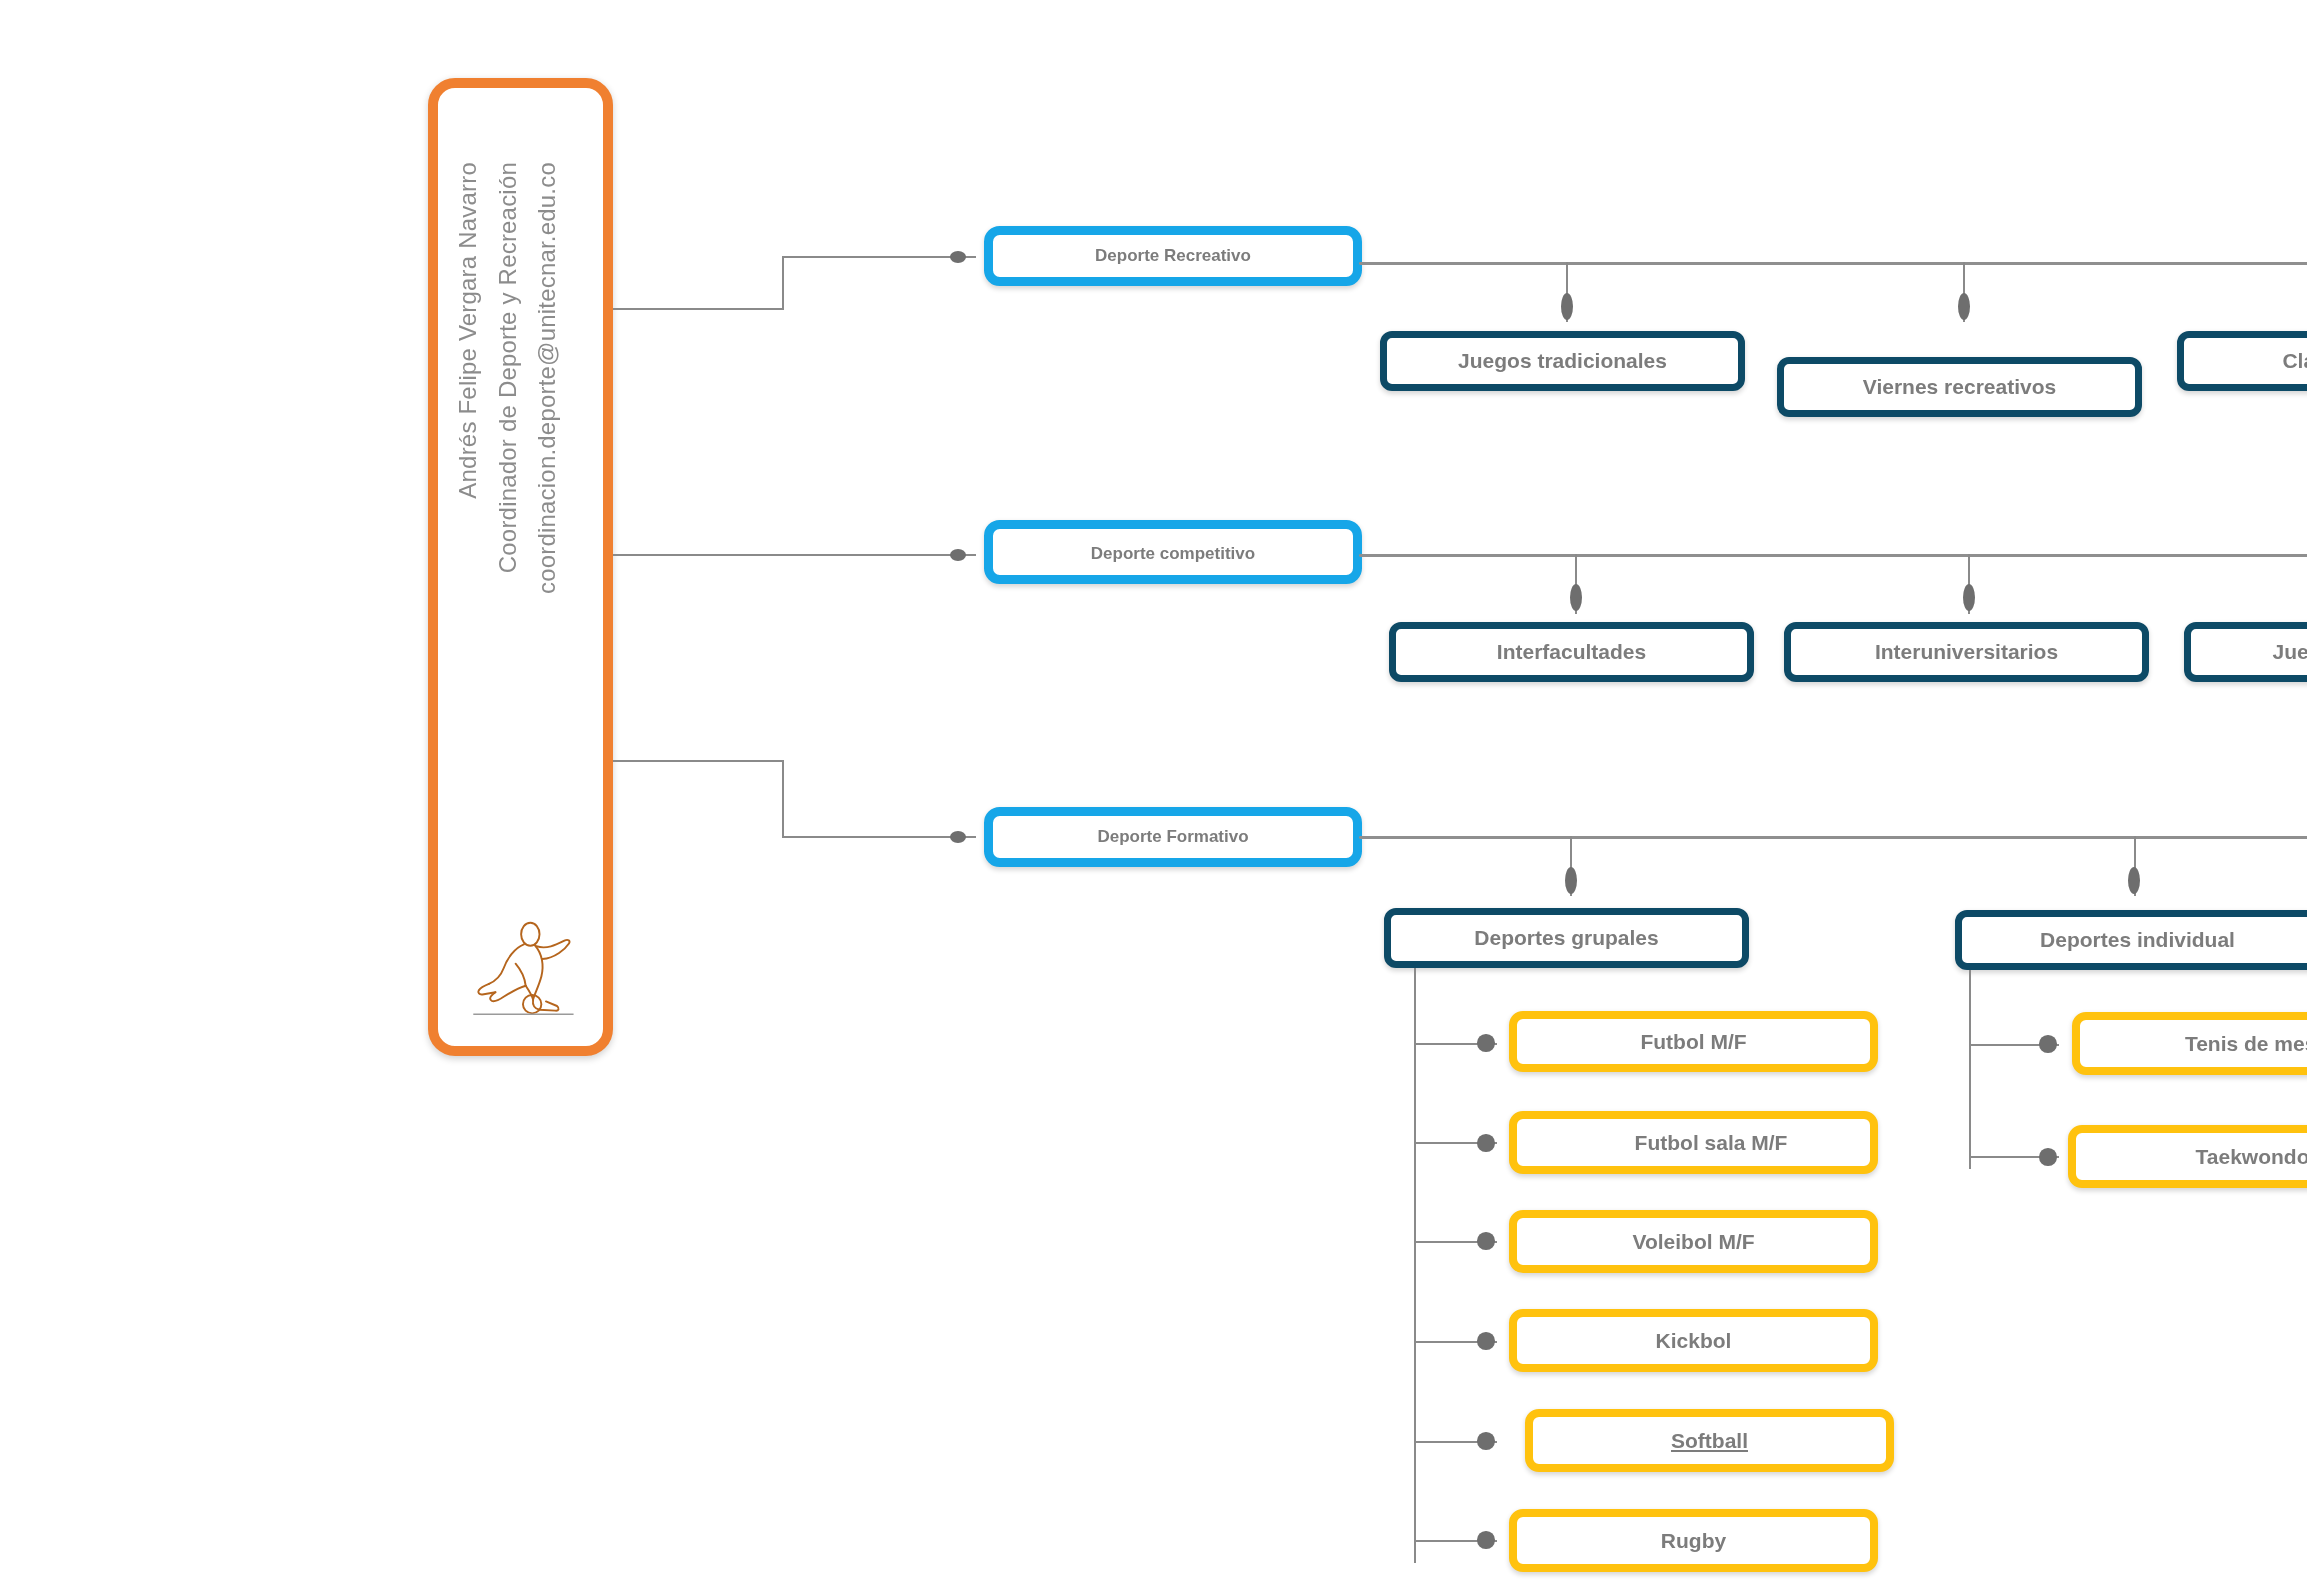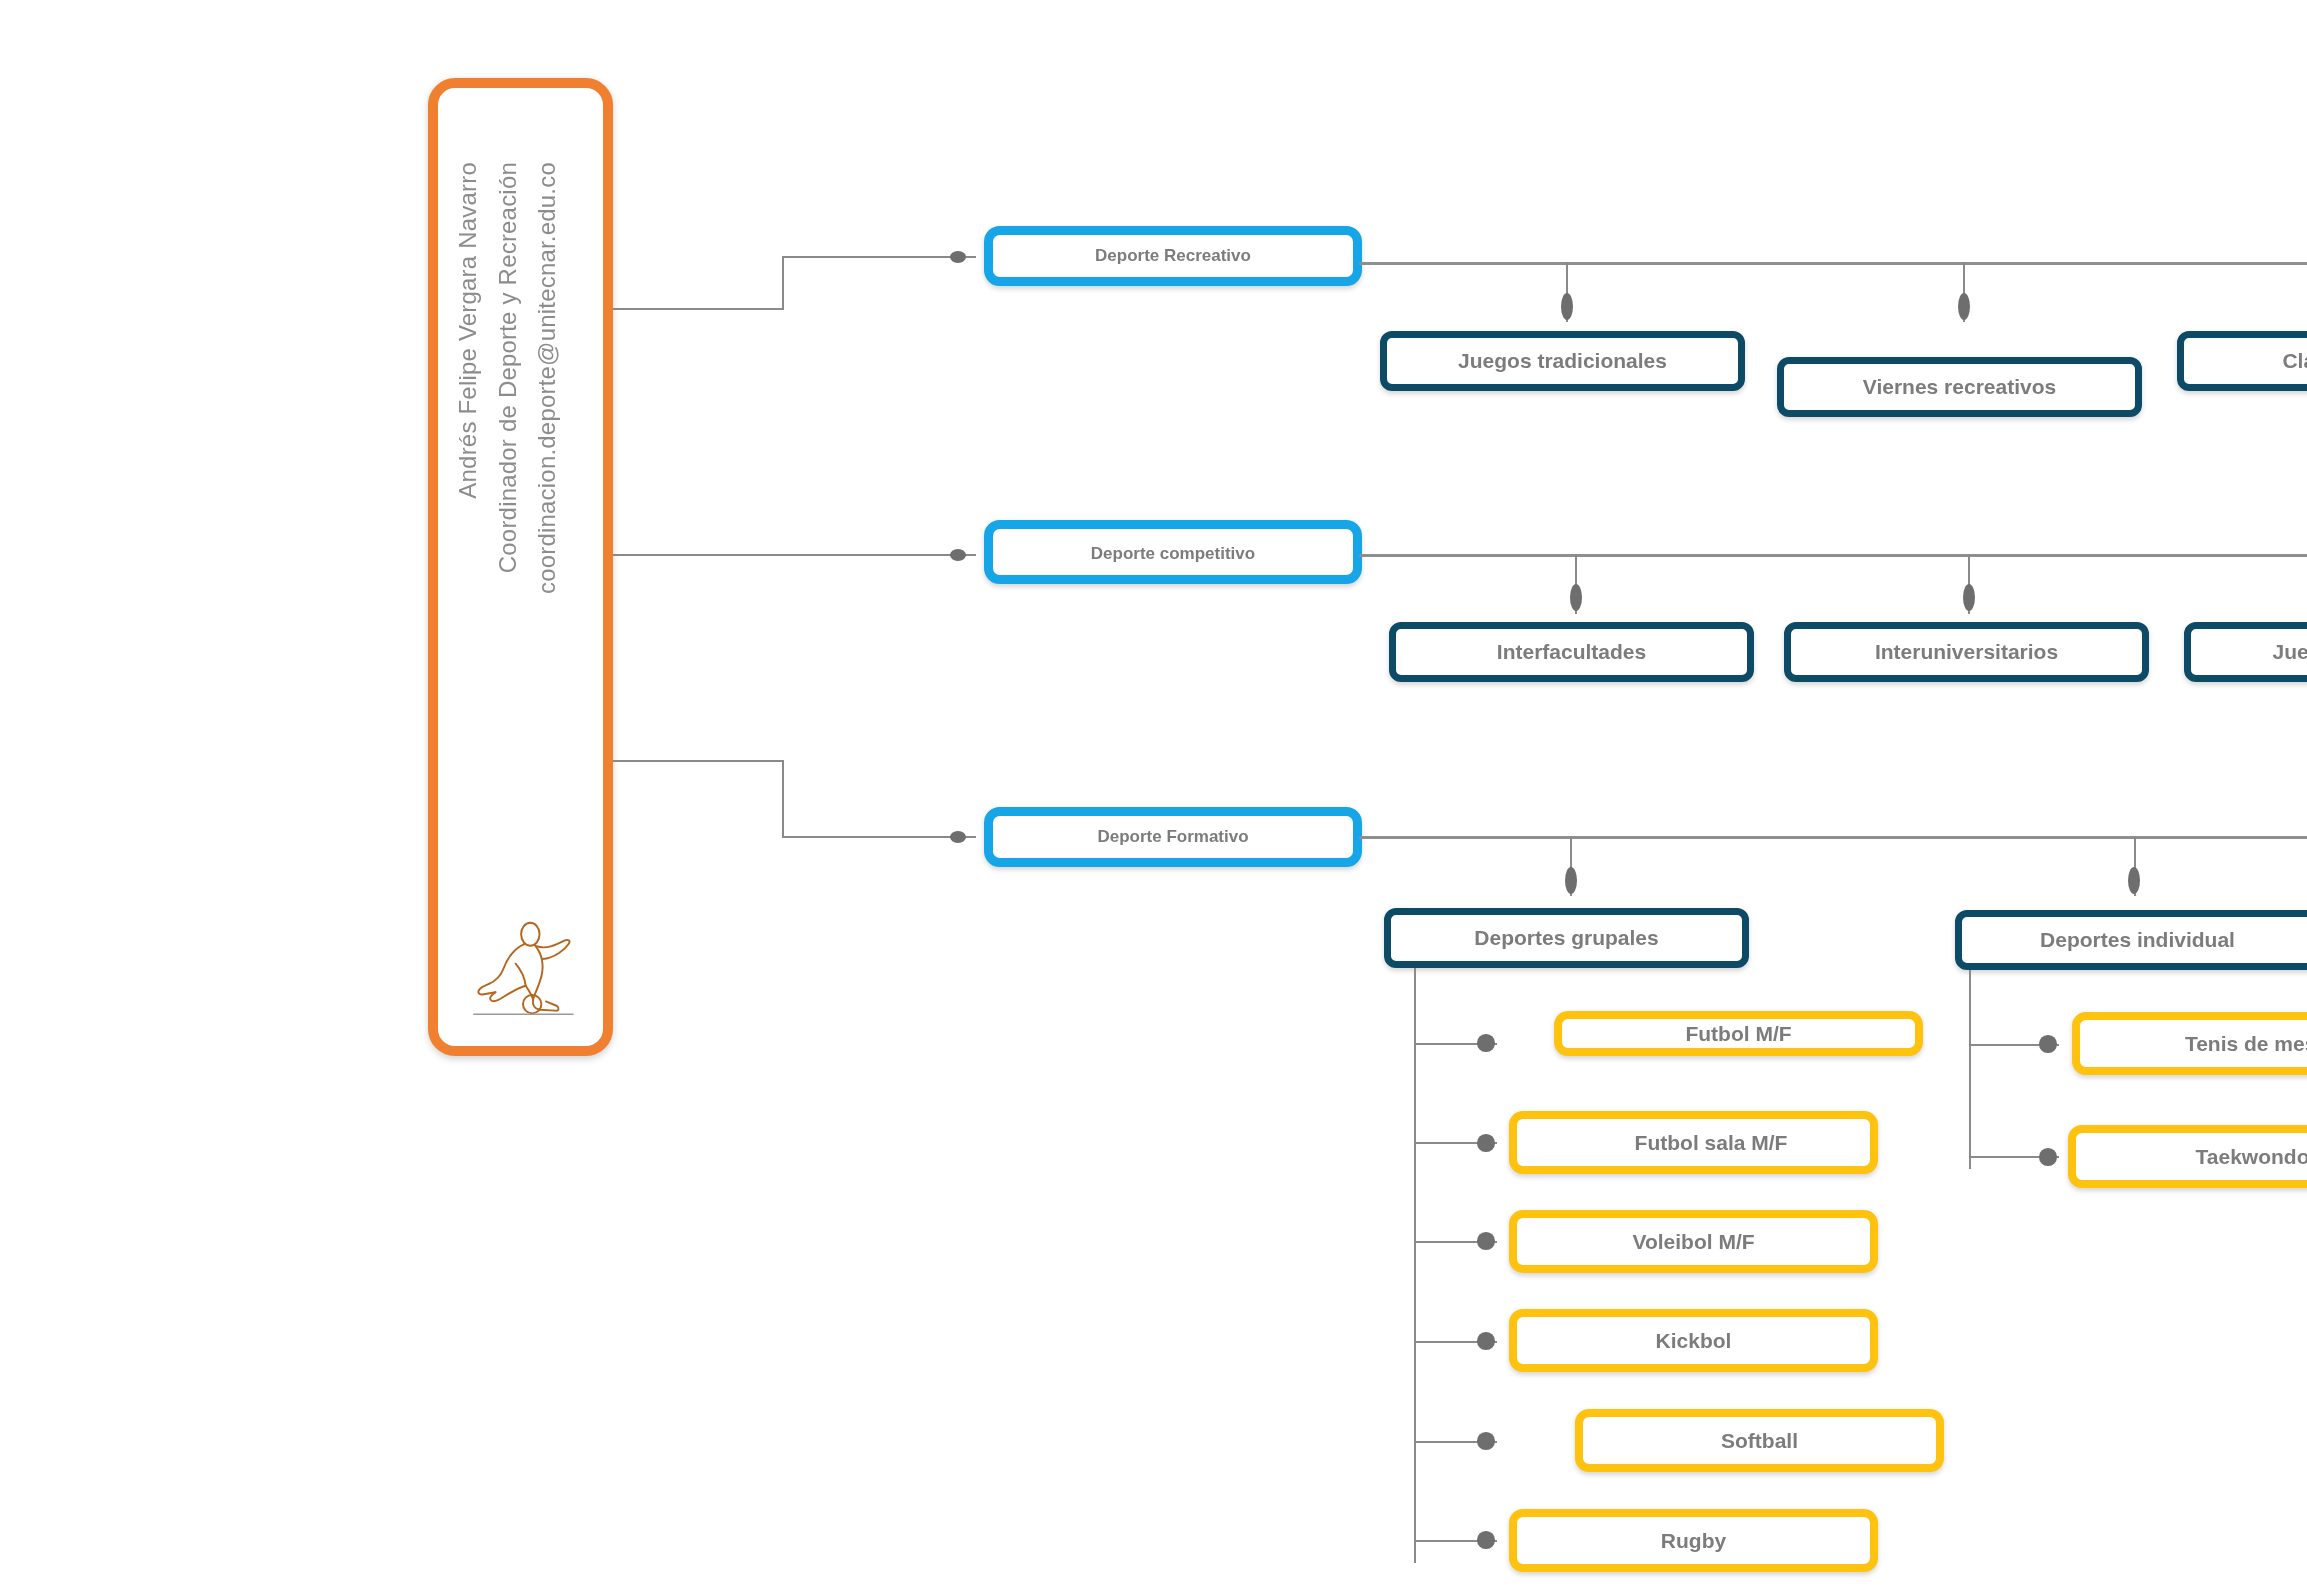--- a/index.html
+++ b/index.html
@@ -175,33 +175,33 @@
   <div class="dot dot-b" style="left:1477px; top:1134px;"></div>
   <div class="ln-h" style="left:1414px; top:1241px; width:83px;"></div>
   <div class="dot dot-b" style="left:1477px; top:1232px;"></div>
   <div class="ln-h" style="left:1414px; top:1341px; width:83px;"></div>
   <div class="dot dot-b" style="left:1477px; top:1332px;"></div>
   <div class="ln-h" style="left:1414px; top:1441px; width:83px;"></div>
   <div class="dot dot-b" style="left:1477px; top:1432px;"></div>
   <div class="ln-h" style="left:1414px; top:1540px; width:83px;"></div>
   <div class="dot dot-b" style="left:1477px; top:1531px;"></div>
 
-  <div class="node node-amber" style="left:1554px; top:1011px; width:369px; height:45px;">
+  <div class="node node-amber" style="left:1509px; top:1011px; width:369px; height:61px;">
     <span>Futbol M/F</span>
   </div>
   <div class="node node-amber" style="left:1509px; top:1111px; width:369px; height:63px;padding-left:35px;">
     <span>Futbol sala M/F</span>
   </div>
   <div class="node node-amber" style="left:1509px; top:1210px; width:369px; height:63px;">
     <span>Voleibol M/F</span>
   </div>
   <div class="node node-amber" style="left:1509px; top:1309px; width:369px; height:63px;">
     <span>Kickbol</span>
   </div>
-  <div class="node node-amber" style="left:1575px; top:1409px; width:369px; height:63px;">
+  <div class="node node-amber" style="left:1525px; top:1409px; width:369px; height:63px;text-decoration:underline;">
     <span>Softball</span>
   </div>
   <div class="node node-amber" style="left:1509px; top:1509px; width:369px; height:63px;">
     <span>Rugby</span>
   </div>
 
   <div class="ln-v" style="left:1969px; top:970px; height:199px;"></div>
   <div class="ln-h" style="left:1969px; top:1044px; width:90px;"></div>
   <div class="dot dot-b" style="left:2039px; top:1035px;"></div>
   <div class="ln-h" style="left:1969px; top:1156px; width:90px;"></div>

